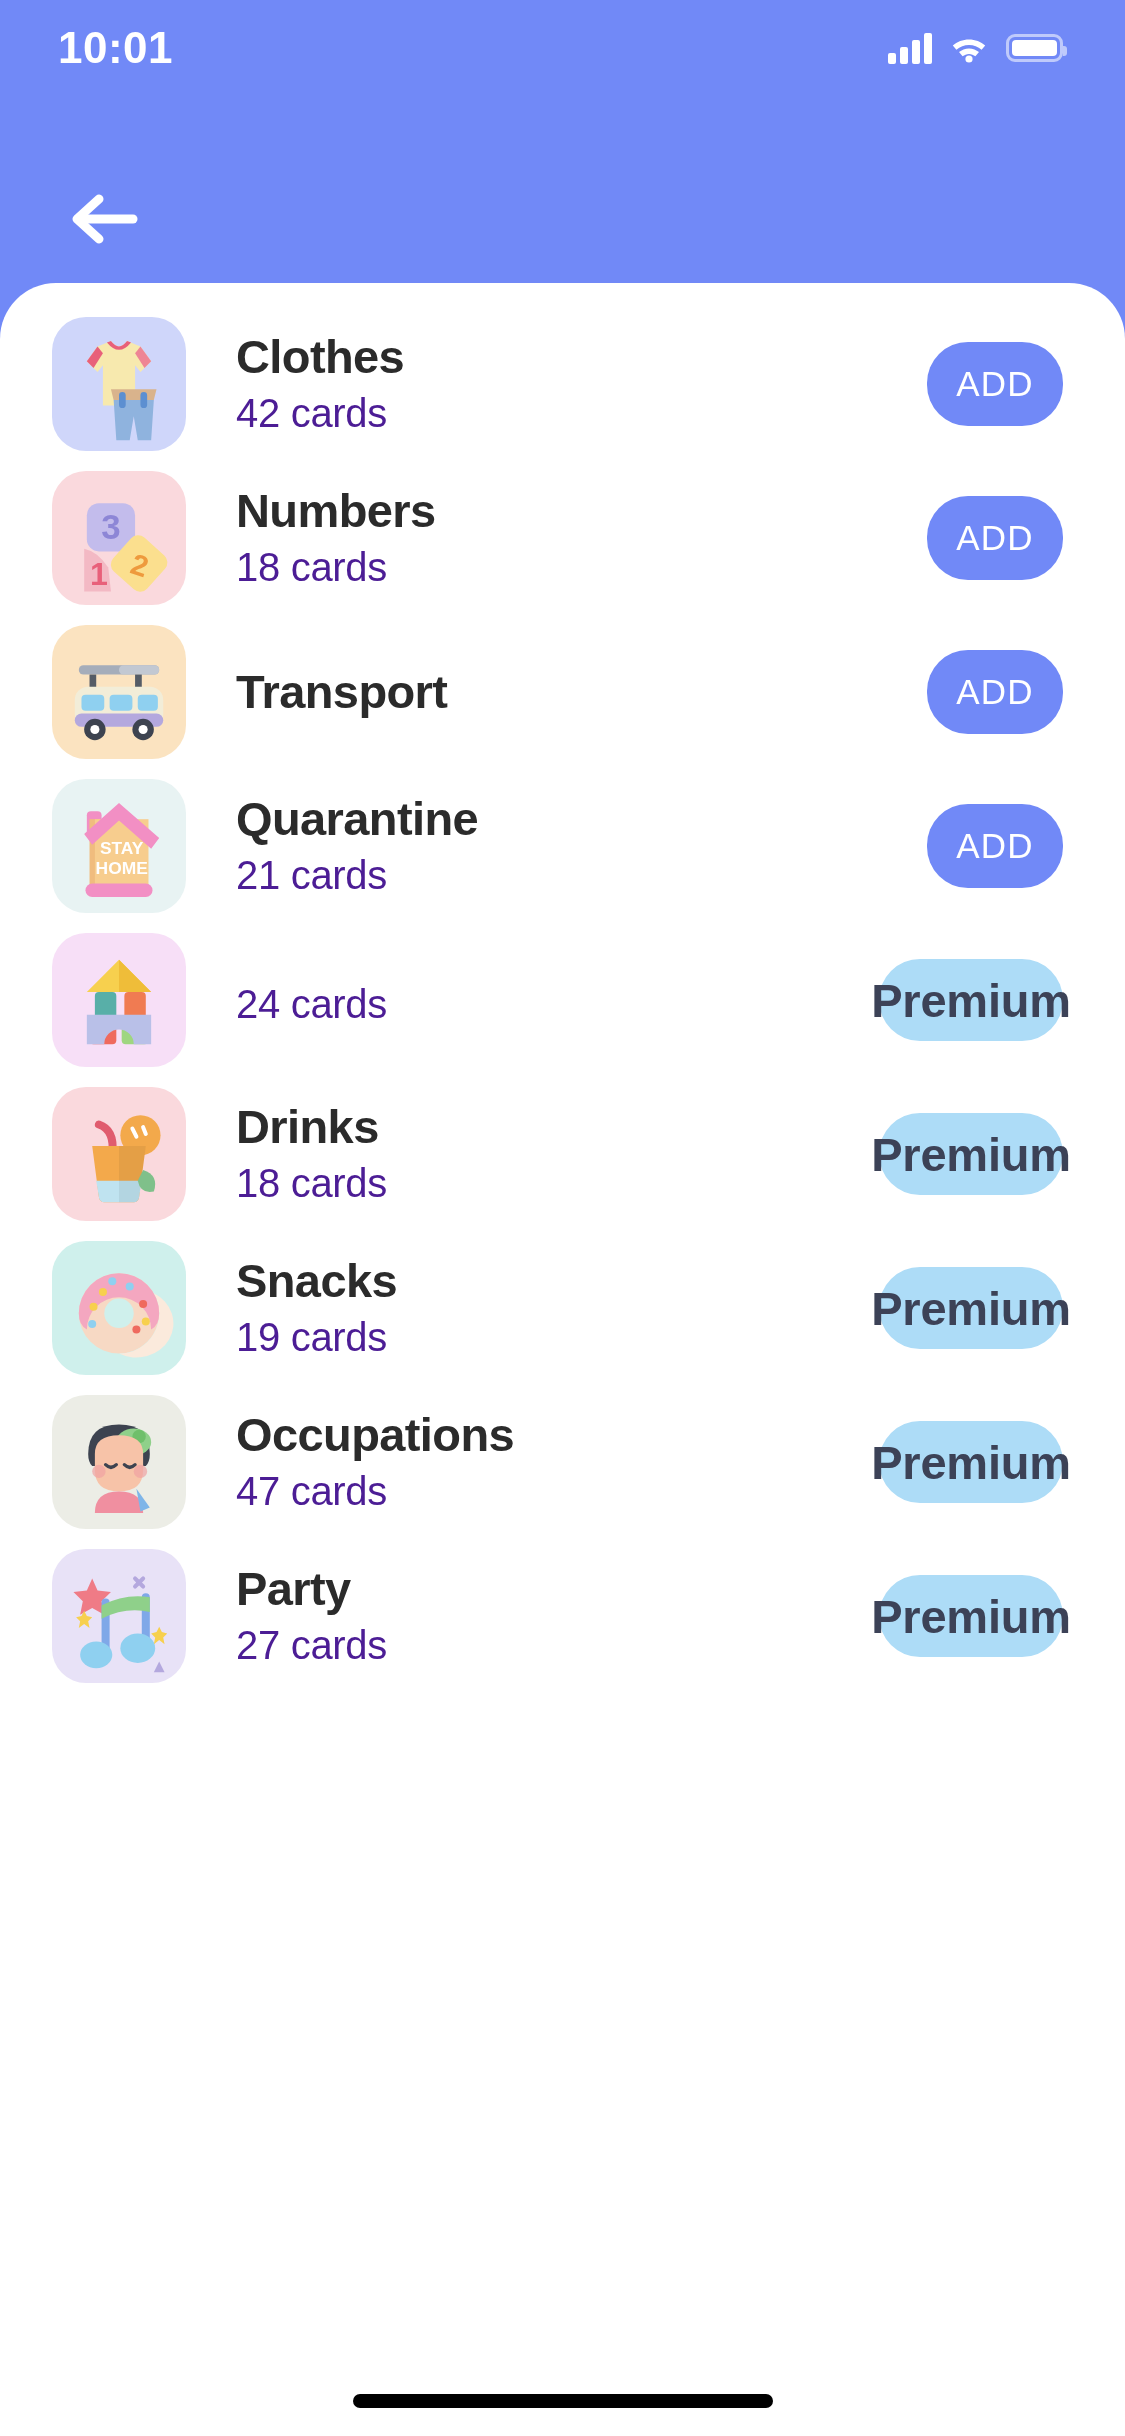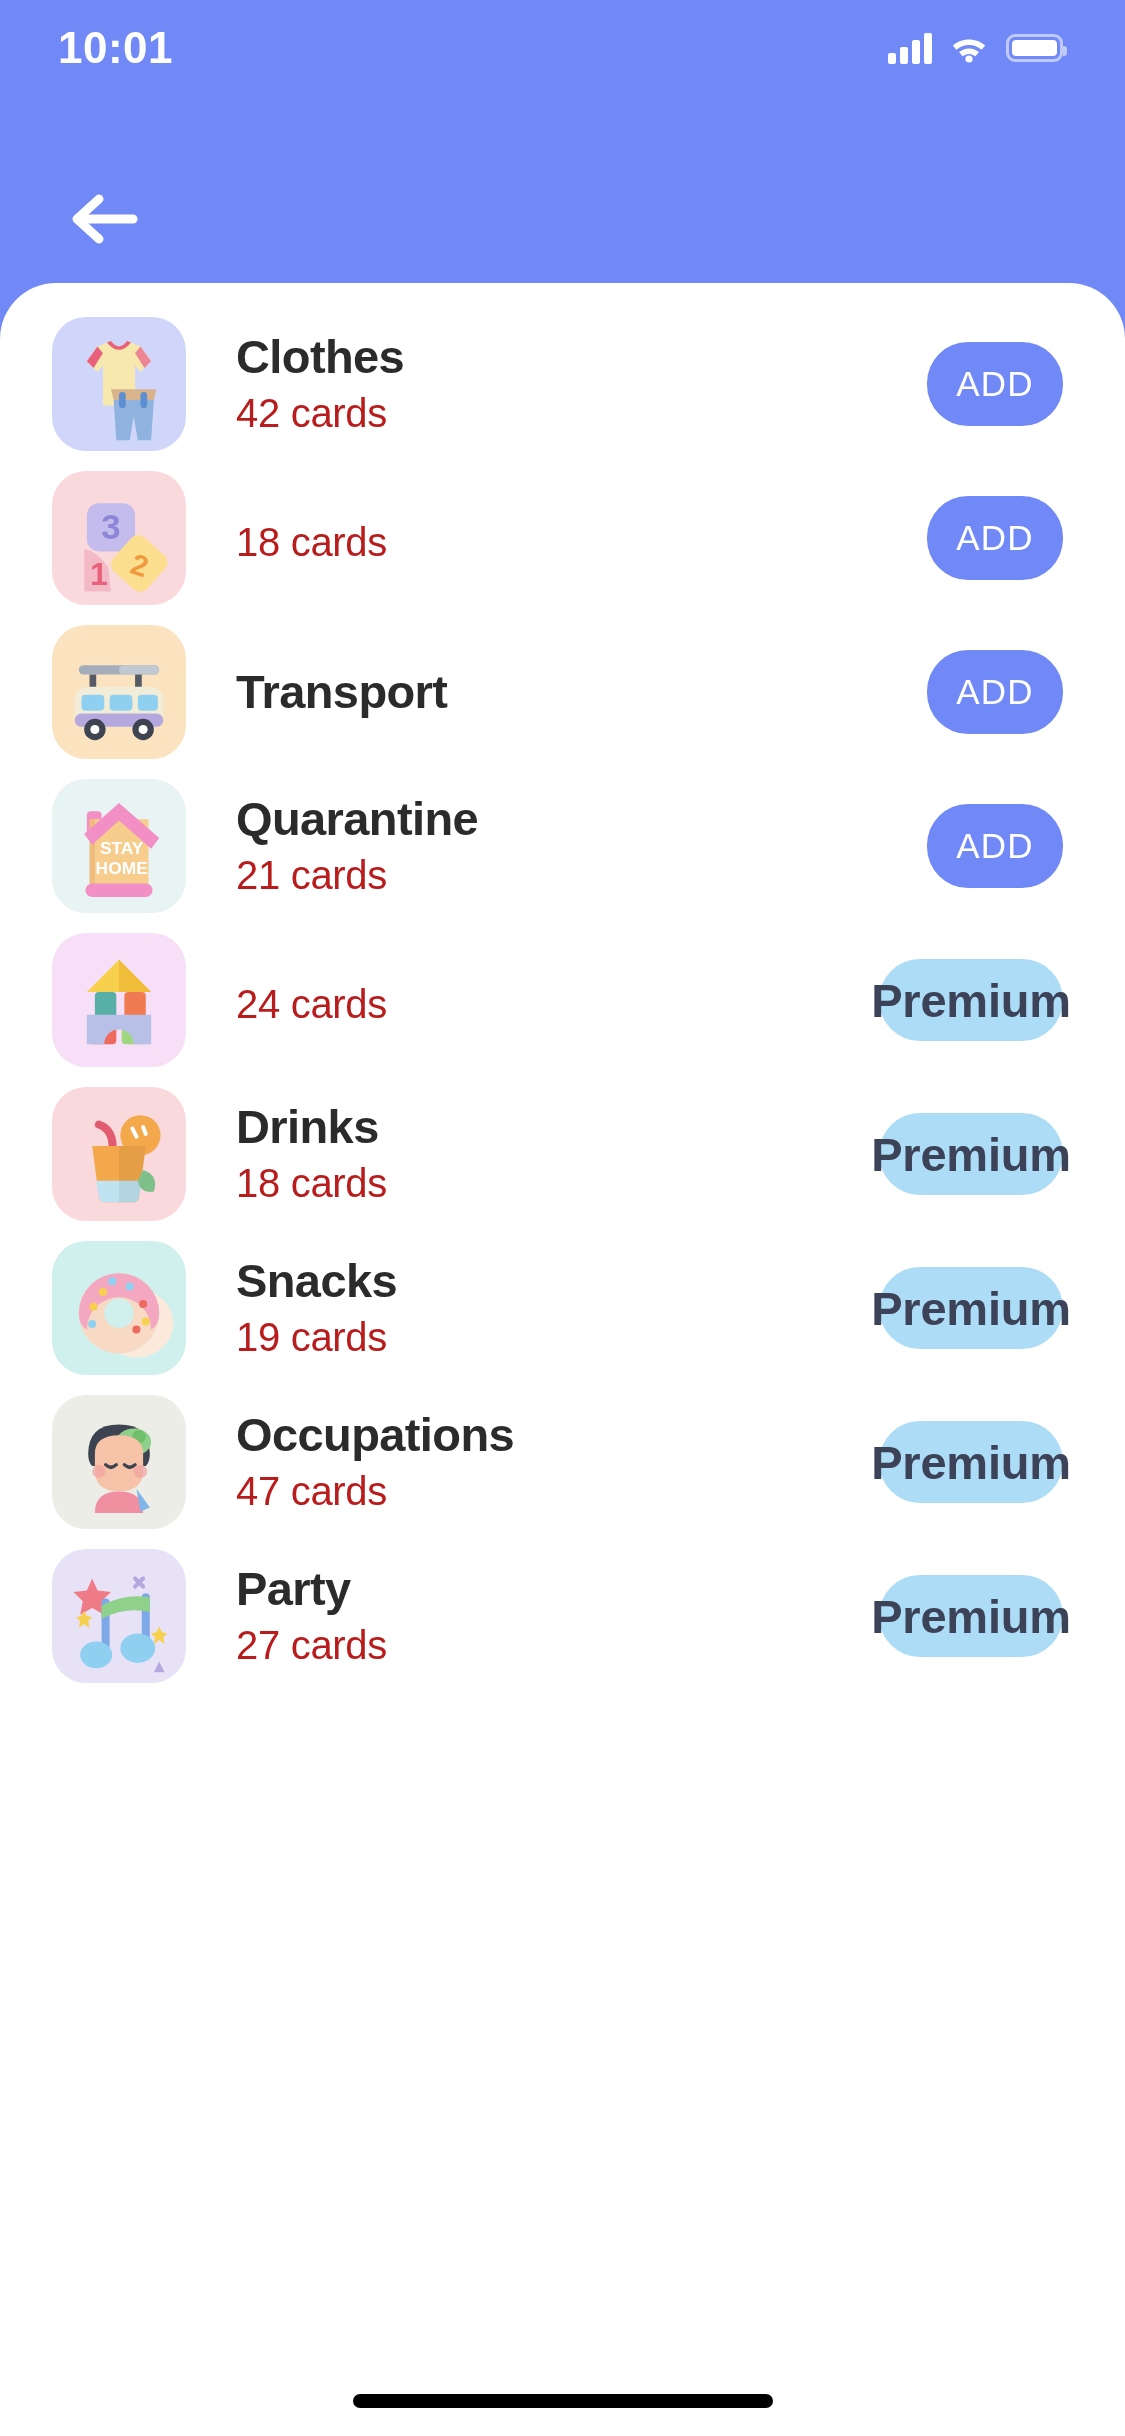--- a/index.html
+++ b/index.html
@@ -57,21 +57,21 @@
     width:134px; height:134px; border-radius:34px;
     flex:0 0 134px; position:relative; overflow:hidden;
   }
   .tile svg { position:absolute; inset:0; width:100%; height:100%; }
   .rowtext { flex:1 1 auto; padding-left:50px; min-width:0; }
   .title {
     font-size:47px; font-weight:700; color:#2B2B2B;
     letter-spacing:-0.6px; line-height:1.08; white-space:nowrap;
   }
   .sub {
-    font-size:40px; color:#b91c1c; font-weight:400;
+    font-size:40px; color:#4c1d95; font-weight:400;
     margin-top:9px; letter-spacing:-0.3px; white-space:nowrap;
   }
   .action { flex:0 0 auto; display:flex; justify-content:flex-end; }
   .btn {
     border:none; cursor:pointer; font-family:inherit;
     display:flex; align-items:center; justify-content:center;
   }
   .btn-add {
     width:136px; height:84px; border-radius:41px;
     background:#7189F7; color:#fff;
@@ -150,20 +150,21 @@
     <svg viewBox="0 0 100 100">
       <path d="M24 58 Q34 60 42 72 L44 90 L24 90 Z" fill="#F3B9C4"></path>
       <rect x="26" y="24" width="36" height="36" rx="9" fill="#C3BCEC"></rect>
       <text x="44" y="51" font-size="26" font-weight="700" fill="#8D86D6" text-anchor="middle" font-family="sans-serif">3</text>
       <text x="35" y="85" font-size="24" font-weight="700" fill="#E8607A" text-anchor="middle" font-family="sans-serif">1</text>
       <rect x="48" y="52" width="34" height="34" rx="7" fill="#FBDF8E" transform="rotate(42 65 69)"></rect>
       <text x="65" y="78" font-size="22" font-weight="700" fill="#EE9A3D" text-anchor="middle" font-family="sans-serif" transform="rotate(18 65 72)">2</text>
     </svg>
           </div>
           <div class="rowtext">
+            <div class="title">Numbers</div>
             <div class="sub">18 cards</div>
           </div>
           <div class="action">
             <button class="btn btn-add">ADD</button>
           </div>
         </div>
         <div class="row">
           <div class="tile" style="background: rgb(251, 227, 192);">
     <svg viewBox="0 0 100 100">
       <rect x="20" y="30" width="60" height="7" rx="3.5" fill="#A5ADBA"></rect>

